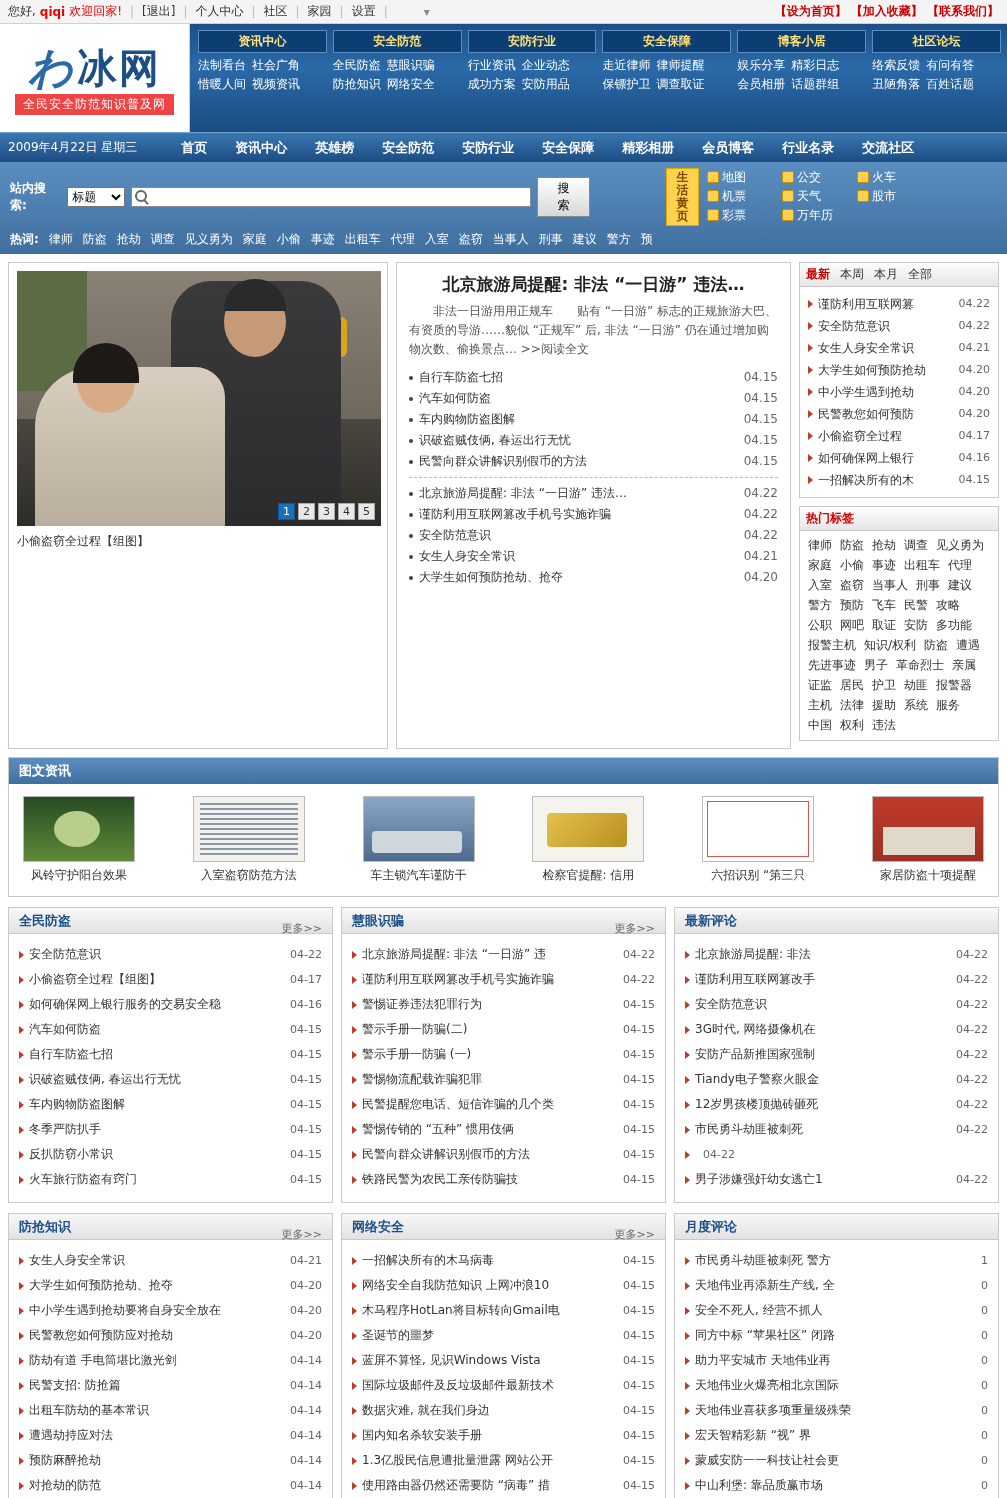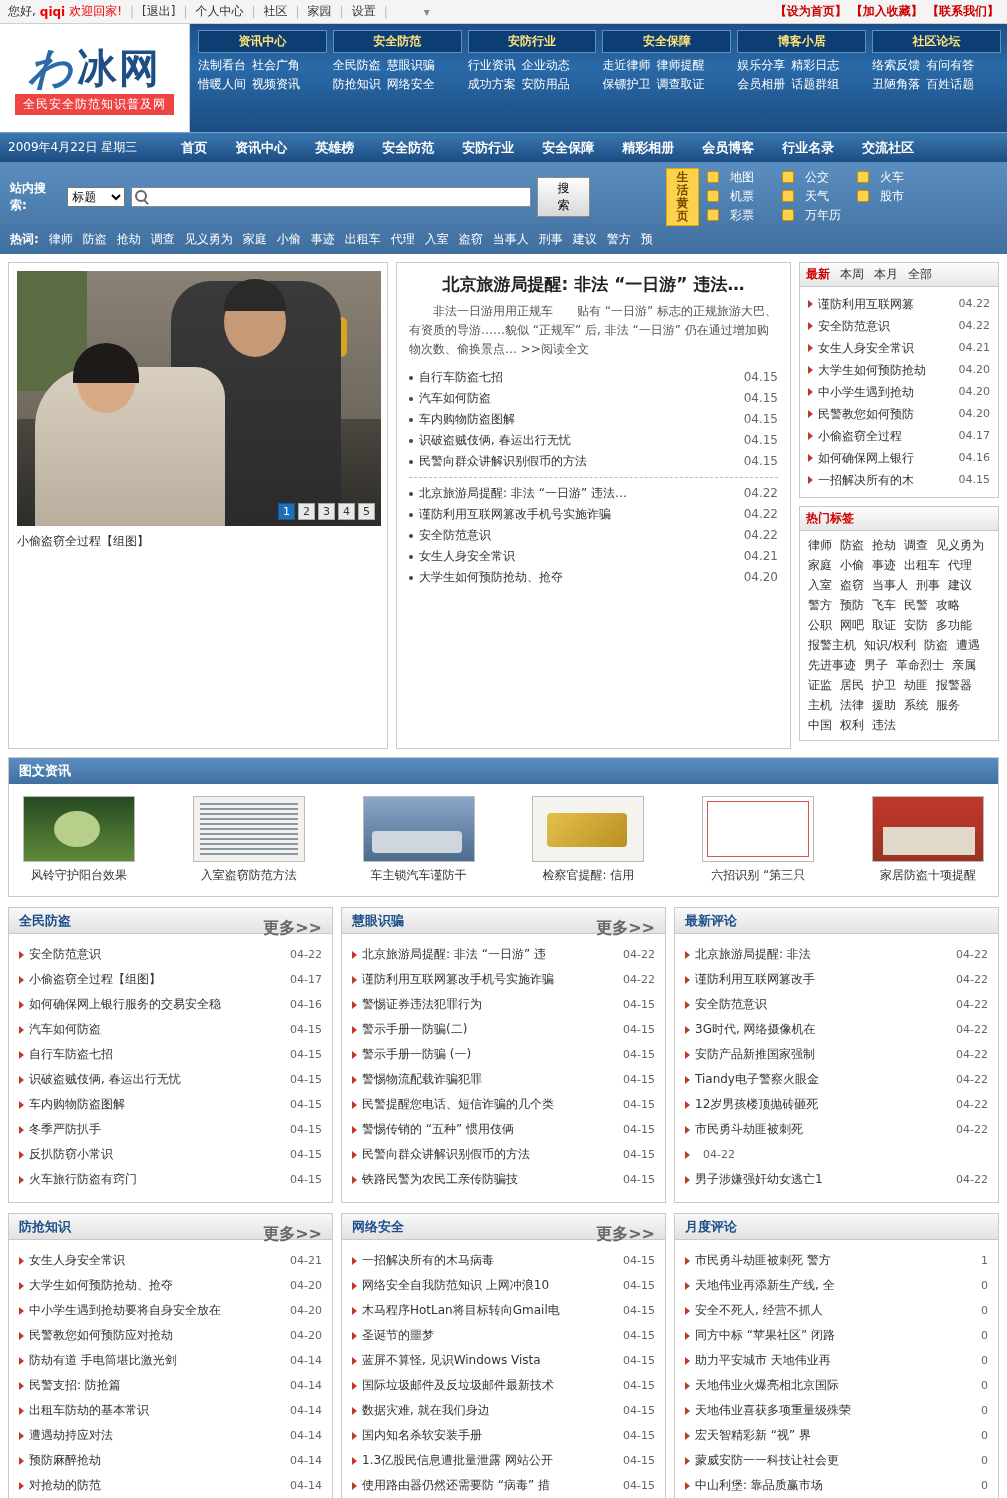--- a/index.html
+++ b/index.html
@@ -184,21 +184,21 @@
     line-height: 13px;
     padding: 2px 4px;
     text-align: center;
     border: 1px solid #e0a800;
   }
   .icon-links { display: flex; flex-wrap: wrap; width: 300px; }
   .icon-link {
     width: 75px;
     display: flex;
     align-items: center;
-    gap: 11px;
+    gap: 3px;
     color: #fff;
     text-decoration: none;
     font-size: 12px;
     margin-bottom: 2px;
   }
   .mini-ico {
     width: 12px; height: 12px;
     background: #ffd24d;
     border: 1px solid #c98f00;
     border-radius: 2px;
@@ -425,22 +425,22 @@
     border-bottom: 1px solid #c9c9c9;
     display: flex;
     align-items: center;
     padding: 0 10px;
     font-weight: bold;
     font-size: 13px;
     color: #1a4f8a;
   }
   .block-head .more {
     margin-left: auto;
-    font-weight: bold;
-    font-size: 16px;
+    font-weight: normal;
+    font-size: 11px;
     color: #666;
     text-decoration: none;
     margin-top: 15px;
   }
   .block-body { padding: 8px 10px 10px 10px; }
   .blist { list-style: none; margin: 0; padding: 0; }
   .blist li {
     display: flex;
     align-items: center;
     font-size: 12px;

